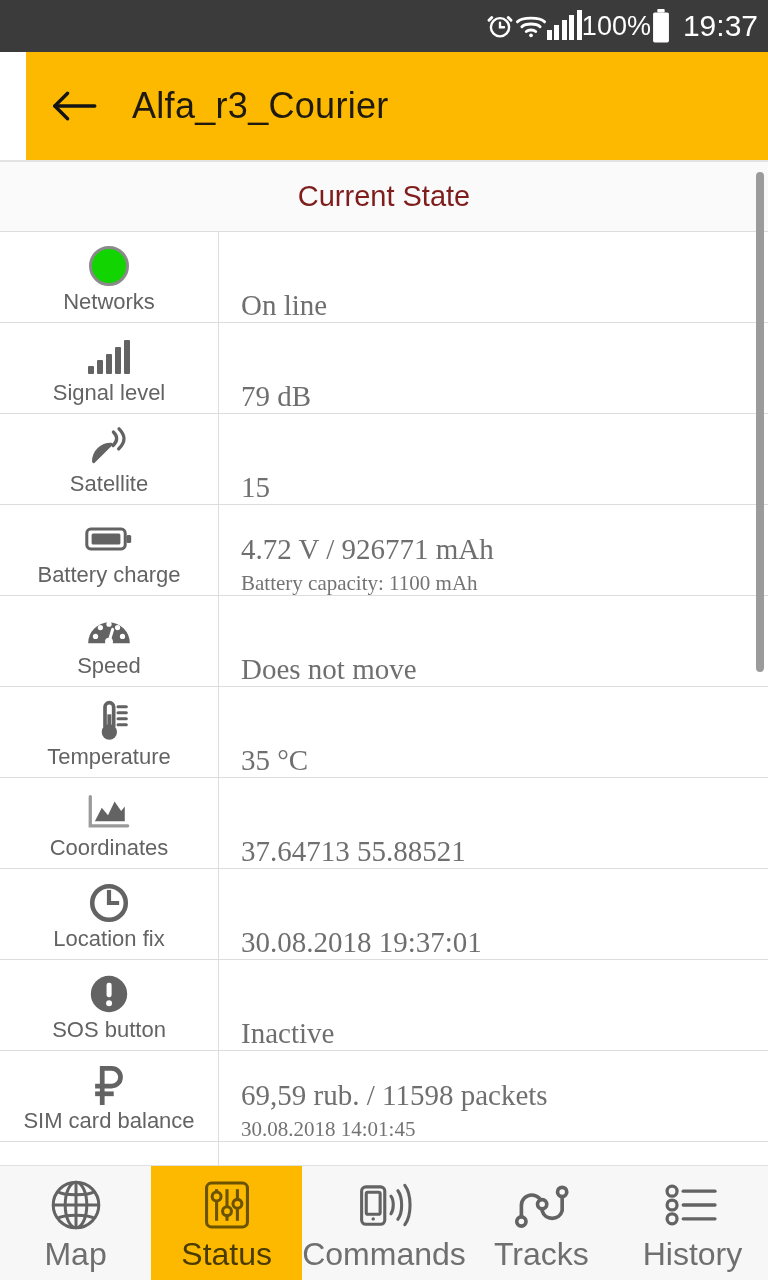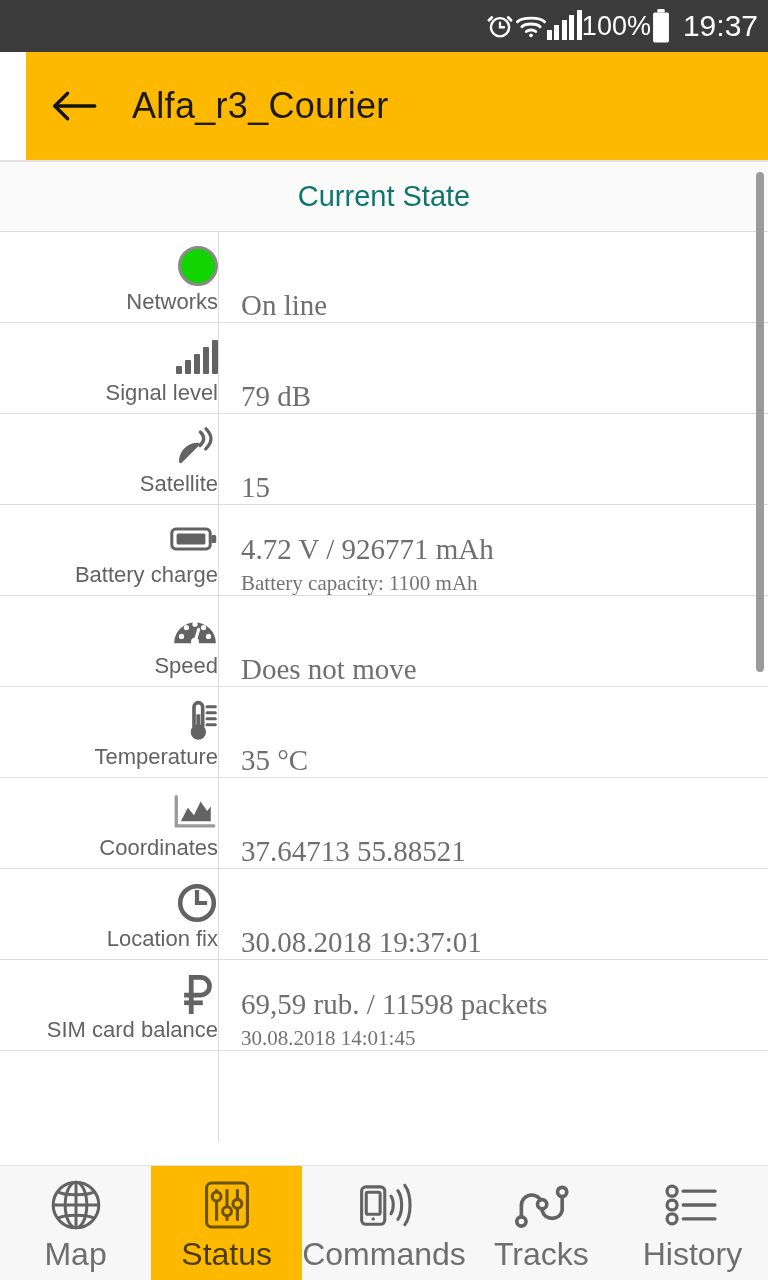--- a/index.html
+++ b/index.html
@@ -89,42 +89,42 @@
     border-top: 2px solid #e2e2e2;
   }
 
   .section-title {
     height: 70px;
     background: #fafafa;
     display: flex;
     align-items: center;
     justify-content: center;
     font-size: 29px;
-    color: #0f766e;
+    color: #7f1d1d;
     border-bottom: 1px solid #dddddd;
   }
 
   .rows { position: relative; }
 
   .row {
     display: flex;
     height: 91px;
     border-bottom: 1px solid #dddddd;
     background: #ffffff;
     align-items: stretch;
   }
   .row:last-child { border-bottom: none; }
 
   .row-icon-cell {
     width: 219px;
     flex: 0 0 219px;
     border-right: 1px solid #dddddd;
     display: flex;
     flex-direction: column;
-    align-items: flex-end;
+    align-items: center;
     justify-content: center;
     padding-top: 2px;
   }
   .row-icon {
     height: 44px;
     display: flex;
     align-items: center;
     justify-content: center;
   }
   .row-label {
@@ -407,20 +407,35 @@
               <path d="M12 5.8 V12 H16.6" stroke="#636363" stroke-width="2.4" stroke-linecap="square"></path>
             </svg>
           </div>
           <div class="row-label">Location fix</div>
         </div>
         <div class="row-value-cell">
           <div class="row-value">30.08.2018 19:37:01</div>
         </div>
       </div>
 
+      <div class="row">
+        <div class="row-icon-cell">
+          <div class="row-icon">
+            <svg width="42" height="42" viewBox="0 0 24 24">
+              <circle cx="12" cy="12" r="10.4" fill="#636363"></circle>
+              <rect x="10.6" y="5.6" width="2.9" height="8.2" rx="1.2" fill="#fff"></rect>
+              <circle cx="12.05" cy="17.3" r="1.7" fill="#fff"></circle>
+            </svg>
+          </div>
+          <div class="row-label">SOS button</div>
+        </div>
+        <div class="row-value-cell">
+          <div class="row-value">Inactive</div>
+        </div>
+      </div>
 
       <div class="row">
         <div class="row-icon-cell">
           <div class="row-icon">
             <svg width="40" height="44" viewBox="0 0 22 26" fill="none" stroke="#636363" stroke-width="2.8" stroke-linecap="square">
               <path d="M7 23.4 V3.2 H12.6 a5.2 5.2 0 0 1 0 10.4 H4.2"></path>
               <path d="M4.2 18.2 H12.4"></path>
             </svg>
           </div>
           <div class="row-label">SIM card balance</div>

